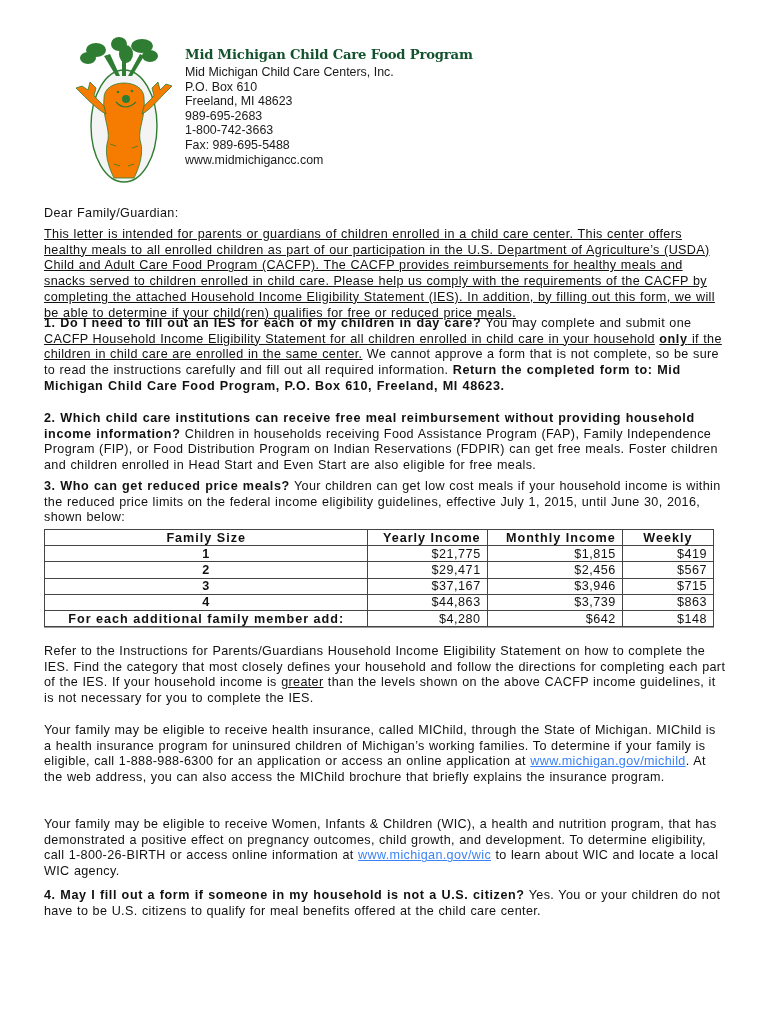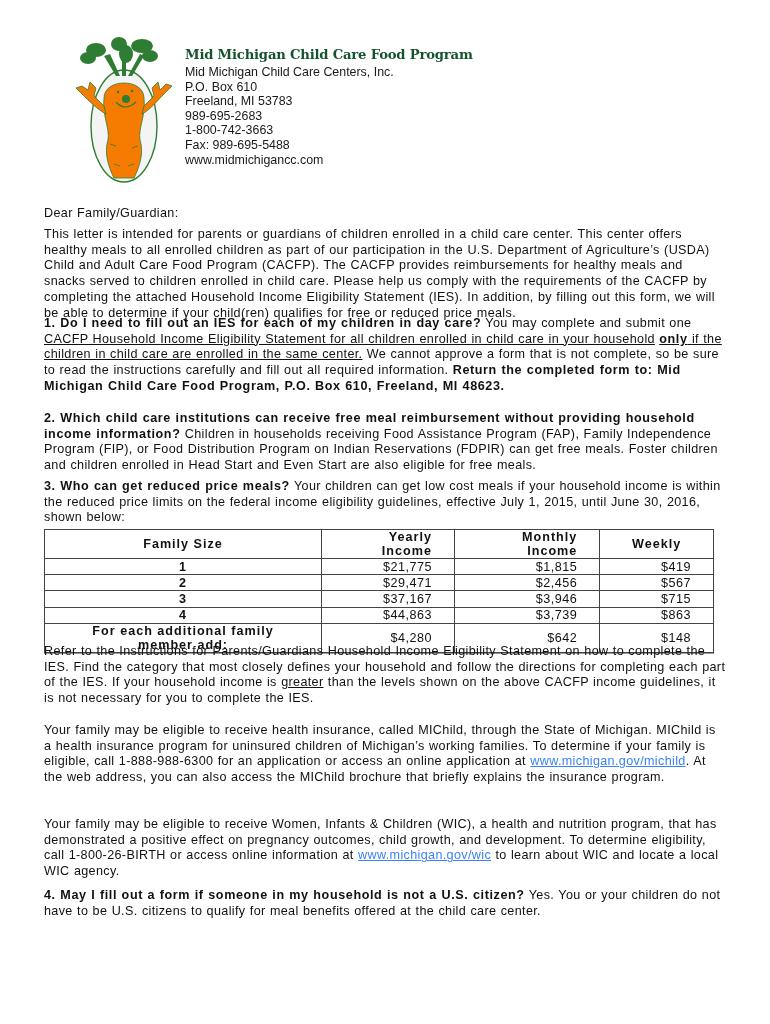--- a/index.html
+++ b/index.html
@@ -58,38 +58,38 @@
     }
     .body-text p { margin: 0; }
     .b { font-weight: bold; letter-spacing: 0.6px; }
     .u { text-decoration: underline; }
     a.link {
       color: #3b82f6;
       text-decoration: underline;
     }
 
     .salutation { top: 206px; }
-    .intro { top: 227px; }
+    .intro { top: 227px; text-decoration: underline; }
     .q1 { top: 316px; }
     .q2 { top: 411px; }
     .q3 { top: 479px; }
 
     table.income {
       position: absolute;
       left: 44px;
       top: 529px;
       width: 670px;
       border-collapse: collapse;
       font-size: 12.6px;
       letter-spacing: 0.5px;
       box-shadow: 0 1px 0 #999;
     }
     table.income td, table.income th {
       border: 1px solid #444;
-      padding: 0 22px;
+      padding: 0 6px;
       height: 15.2px;
       line-height: 14px;
     }
     table.income th {
       font-weight: bold;
       letter-spacing: 1px;
     }
     .c-size { width: 310px; text-align: center; }
     .c-num { text-align: right; }
     .col-yearly { width: 106px; }
@@ -132,21 +132,21 @@
     <circle cx="52" cy="63" r="4" fill="#2e7d32"></circle>
     <path d="M42 66 Q51 76 62 66" fill="none" stroke="#2e7d32" stroke-width="1.2"></path>
 
     <path d="M36 108 L42 110 M58 112 L64 110 M40 128 L46 130 M54 130 L60 128" stroke="#2e7d32" stroke-width="0.8"></path>
   </svg>
 
   <div class="header-block">
     <div class="header-title">Mid Michigan Child Care Food Program</div>
     <div class="header-line">Mid Michigan Child Care Centers, Inc.</div>
     <div class="header-line">P.O. Box 610</div>
-    <div class="header-line">Freeland, MI 53783</div>
+    <div class="header-line">Freeland, MI 48623</div>
     <div class="header-line">989-695-2683</div>
     <div class="header-line">1-800-742-3663</div>
     <div class="header-line">Fax: 989-695-5488</div>
     <div class="header-line">www.midmichigancc.com</div>
   </div>
 
   <div class="body-text salutation">Dear Family/Guardian:</div>
 
   <div class="body-text intro">
     <p>This letter is intended for parents or guardians of children enrolled in a child care center. This center offers healthy meals to all enrolled children as part of our participation in the U.S. Department of Agriculture’s (USDA) Child and Adult Care Food Program (CACFP). The CACFP provides reimbursements for healthy meals and snacks served to children enrolled in child care. Please help us comply with the requirements of the CACFP by completing the attached Household Income Eligibility Statement (IES). In addition, by filling out this form, we will be able to determine if your child(ren) qualifies for free or reduced price meals.</p>

